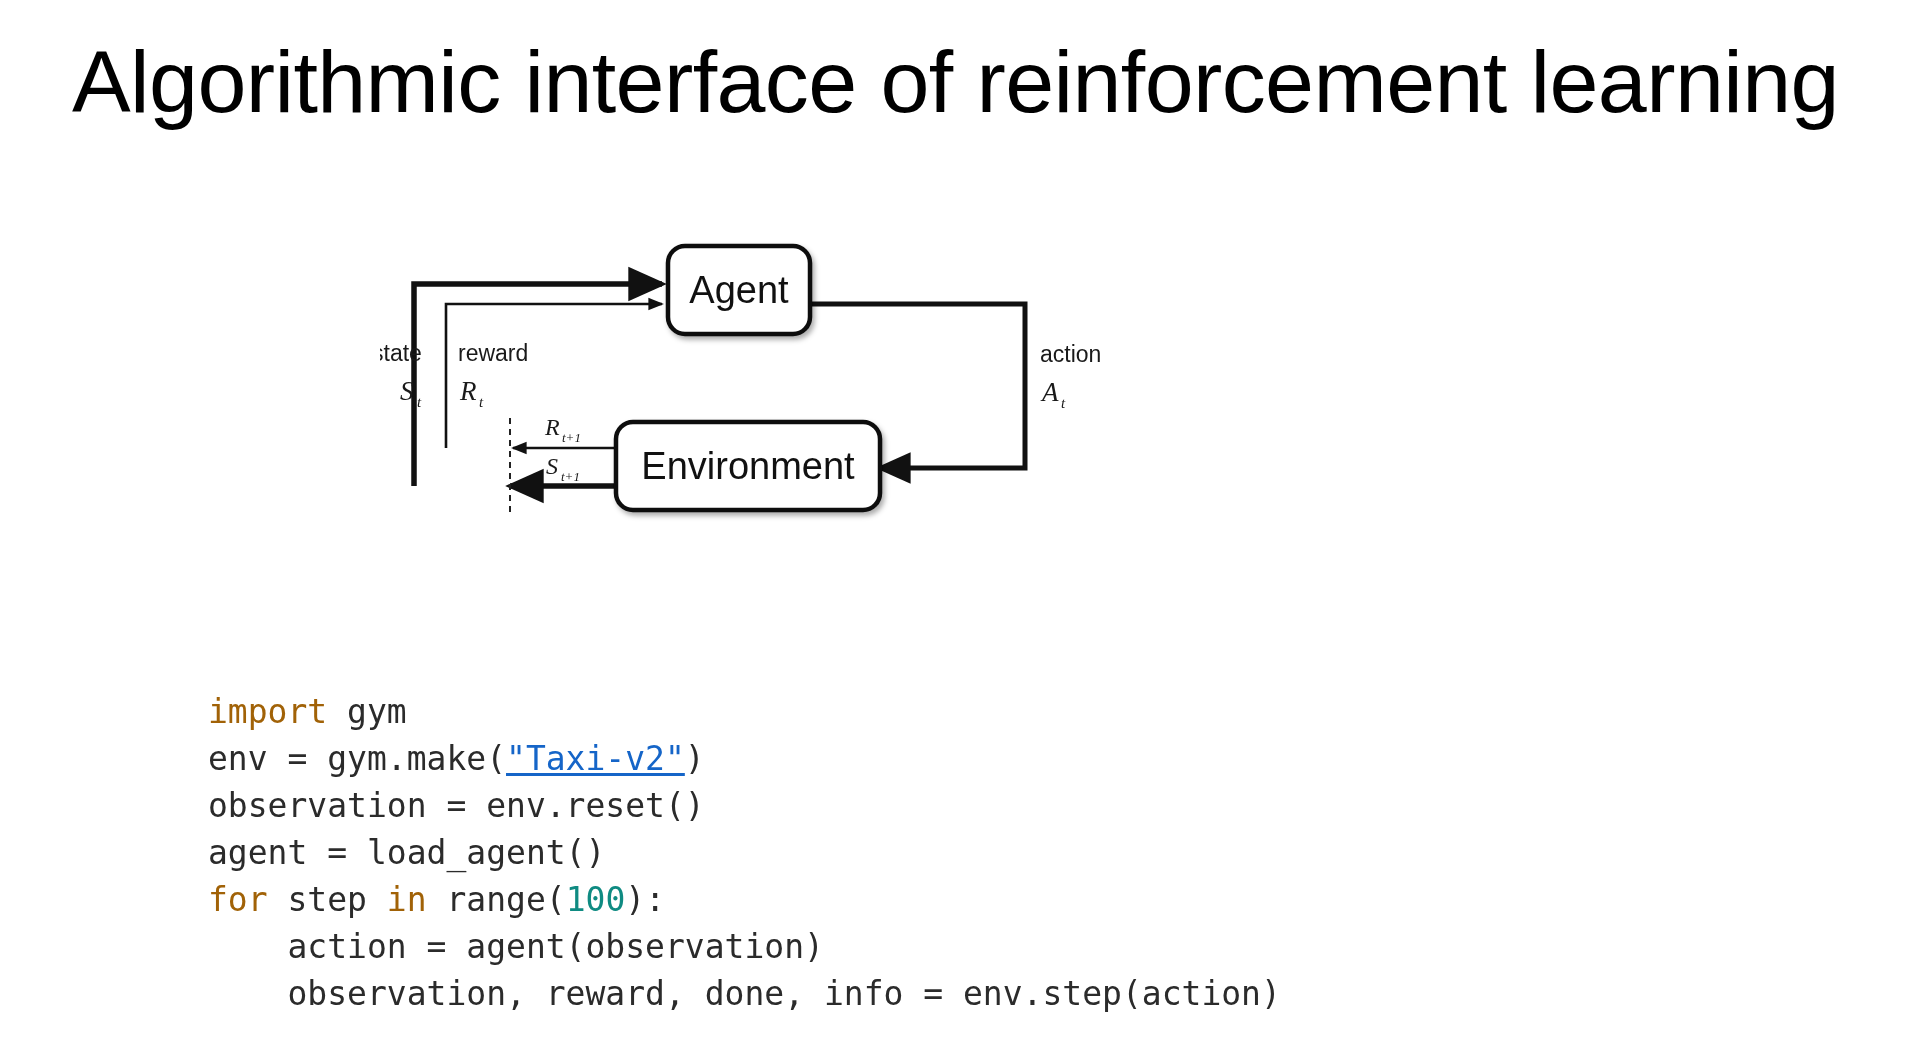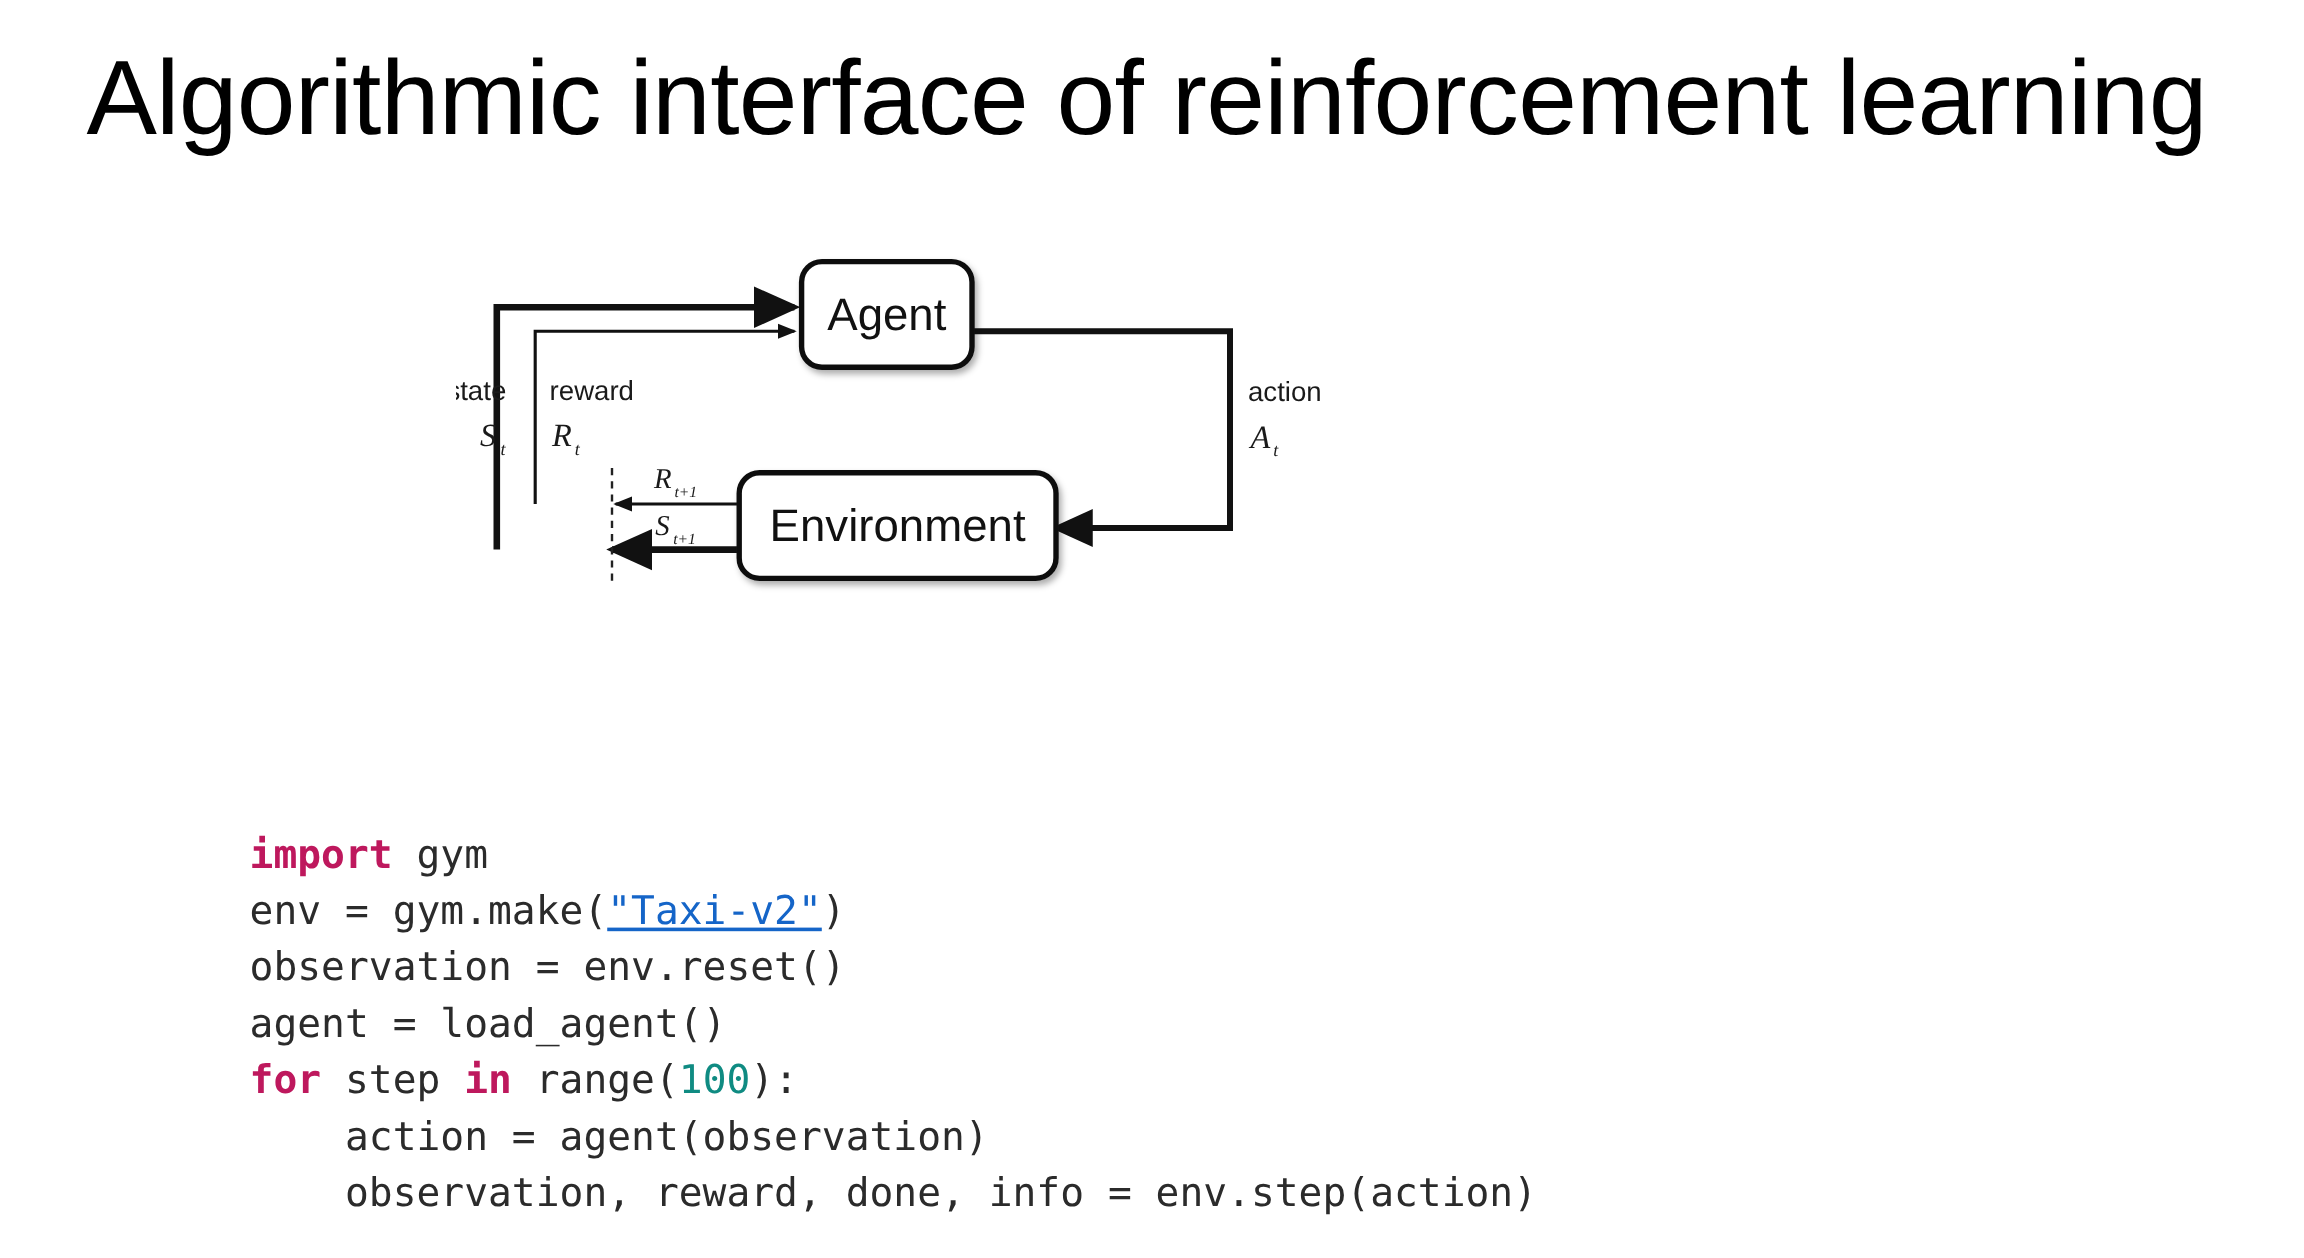--- a/index.html
+++ b/index.html
@@ -28,21 +28,21 @@
     line-height: 1.08;
     color: #000000;
     letter-spacing: -0.6px;
     white-space: nowrap;
   }
 
   
   #diagram-wrap {
     position: absolute;
     left: 380px;
-    top: 188px;
+    top: 216px;
     width: 800px;
     height: 330px;
   }
   #diagram-svg { display: block; }
 
   .dg-box-label {
     font-family: "Liberation Sans", sans-serif;
     font-size: 38px;
     fill: #111111;
   }
@@ -82,21 +82,21 @@
     left: 208px;
     top: 688px;
     font-family: "DejaVu Sans Mono", monospace;
     font-size: 33px;
     line-height: 47px;
     color: #2b2b2b;
     white-space: pre;
     letter-spacing: 0px;
   }
   .code-line { white-space: pre; }
-  .kw   { font-weight: bold; color: #be185d; }
+  .kw   { font-weight: normal; color: #a16207; }
   .num  { color: #0f8b82; }
   .link {
     color: #1565c8;
     text-decoration: underline;
     text-underline-offset: 3px;
   }
 </style>
 </head>
 <body>
 

